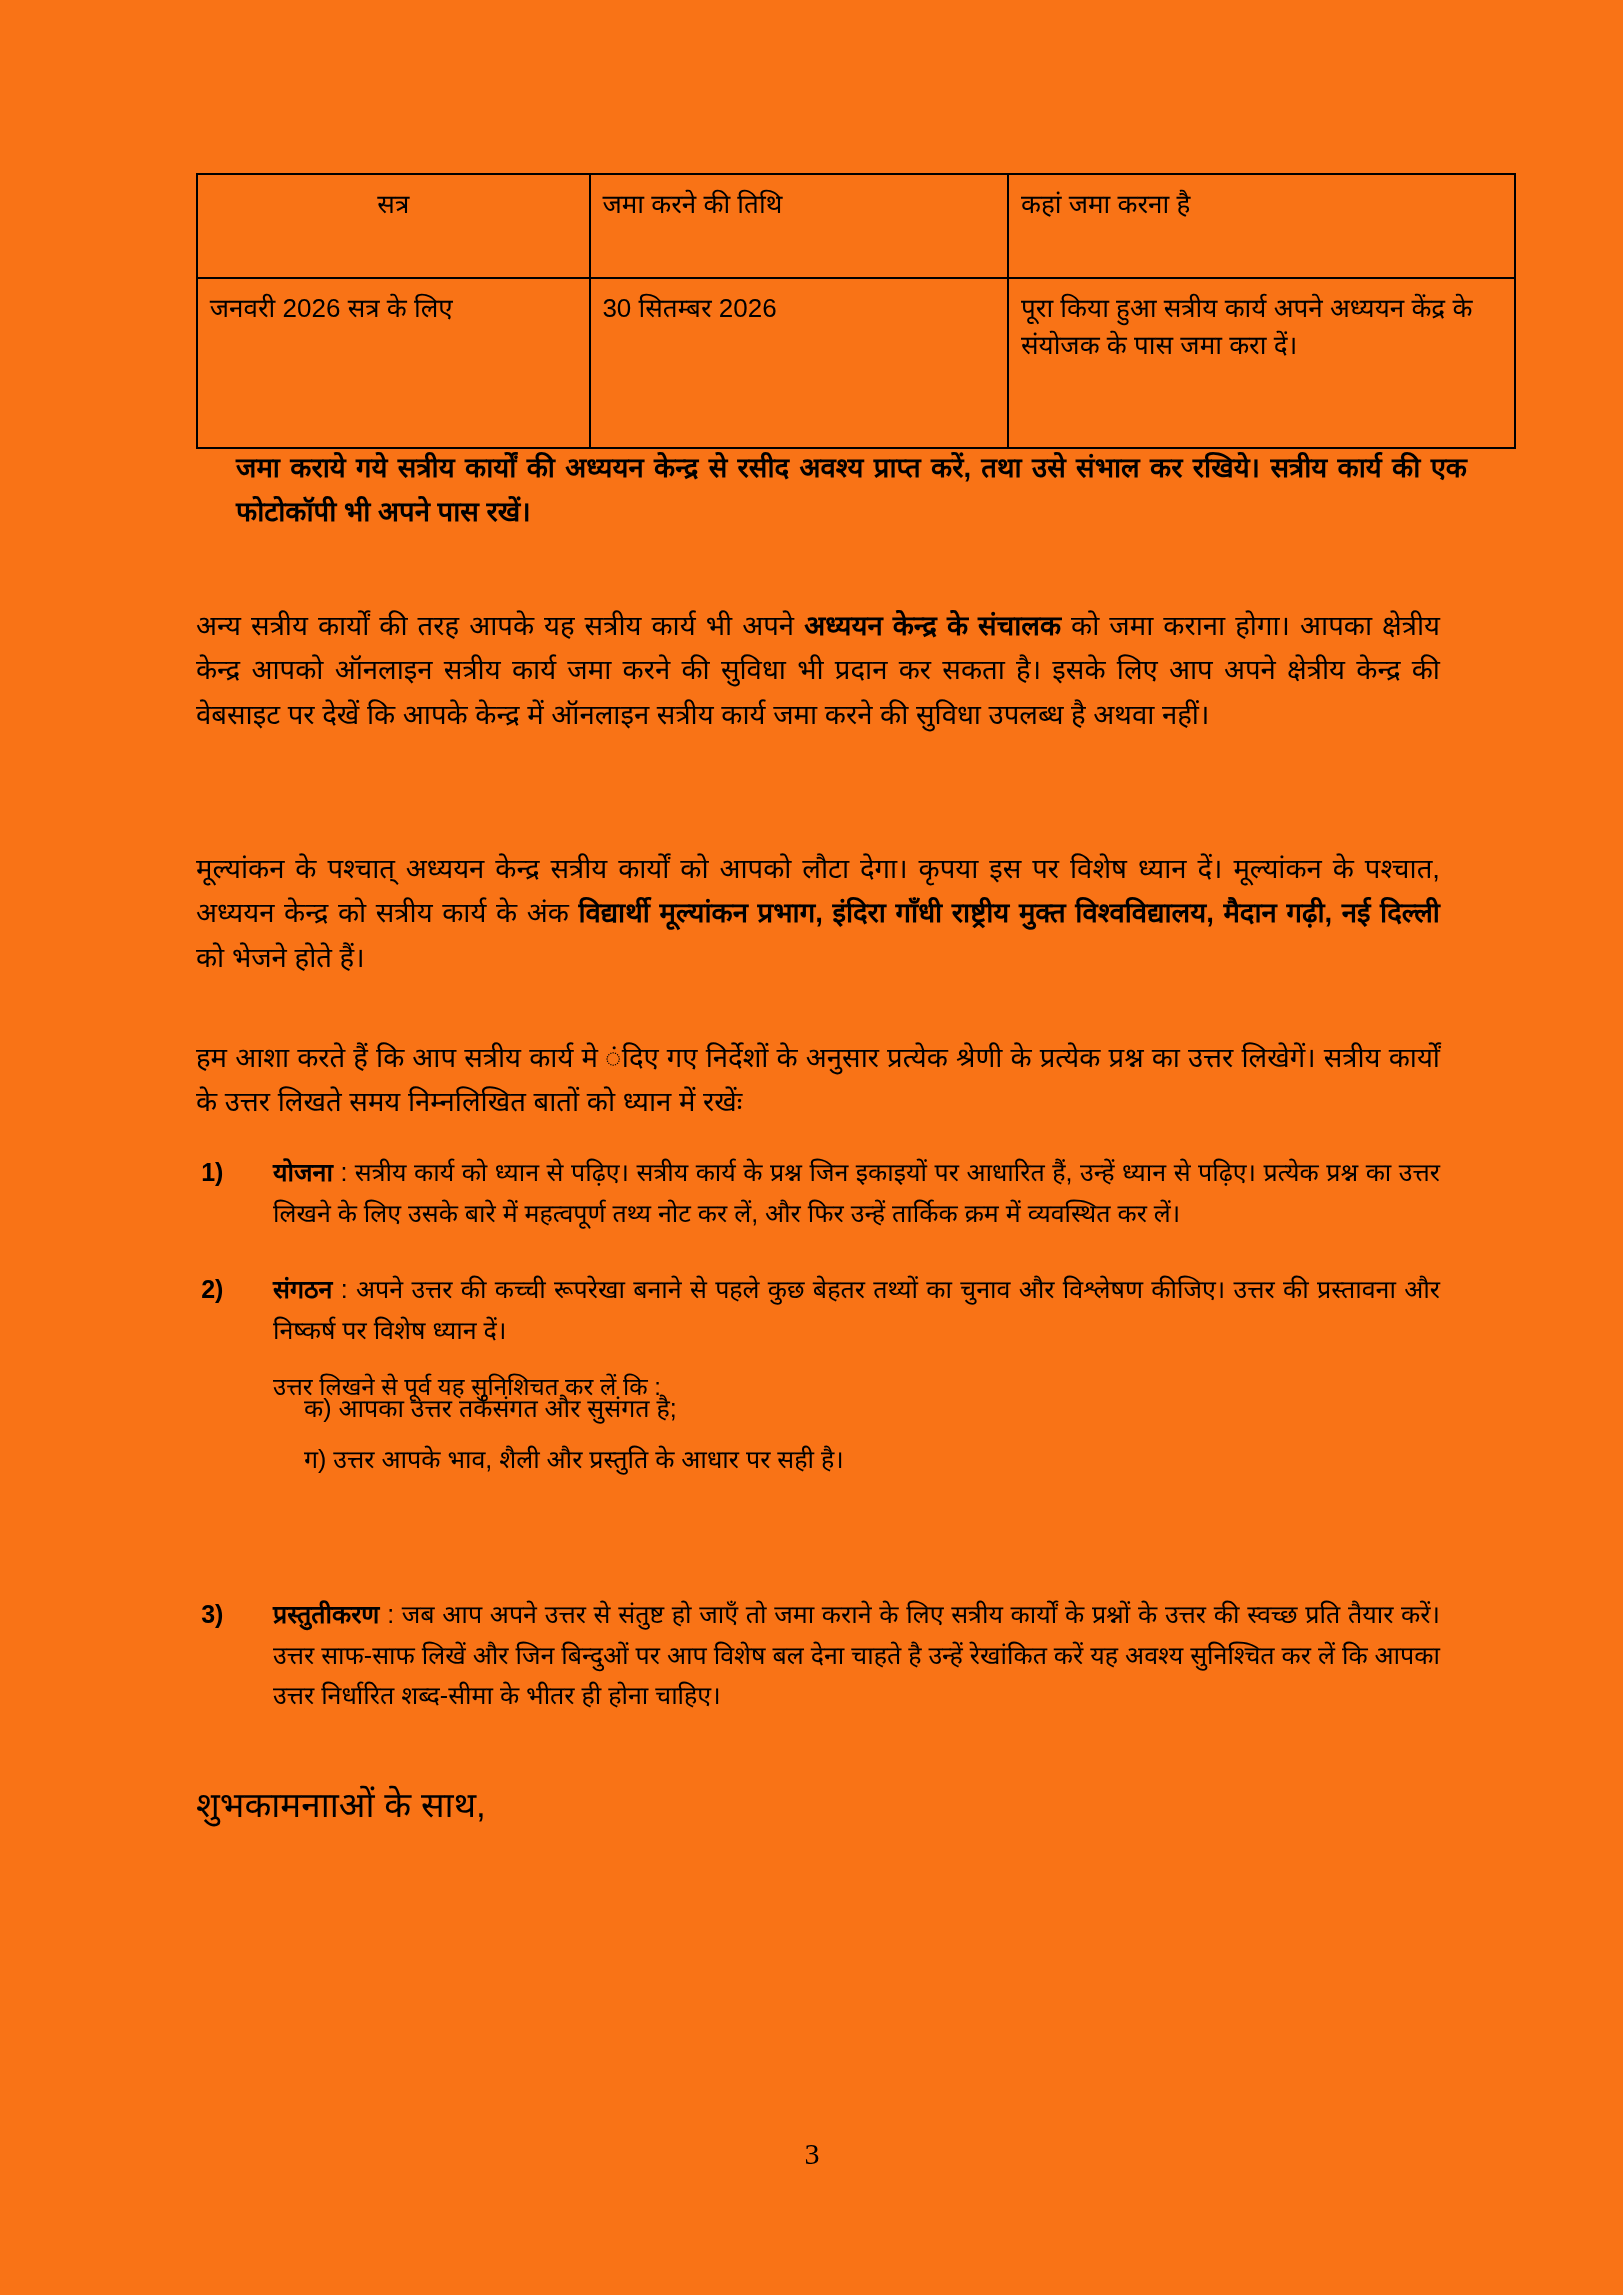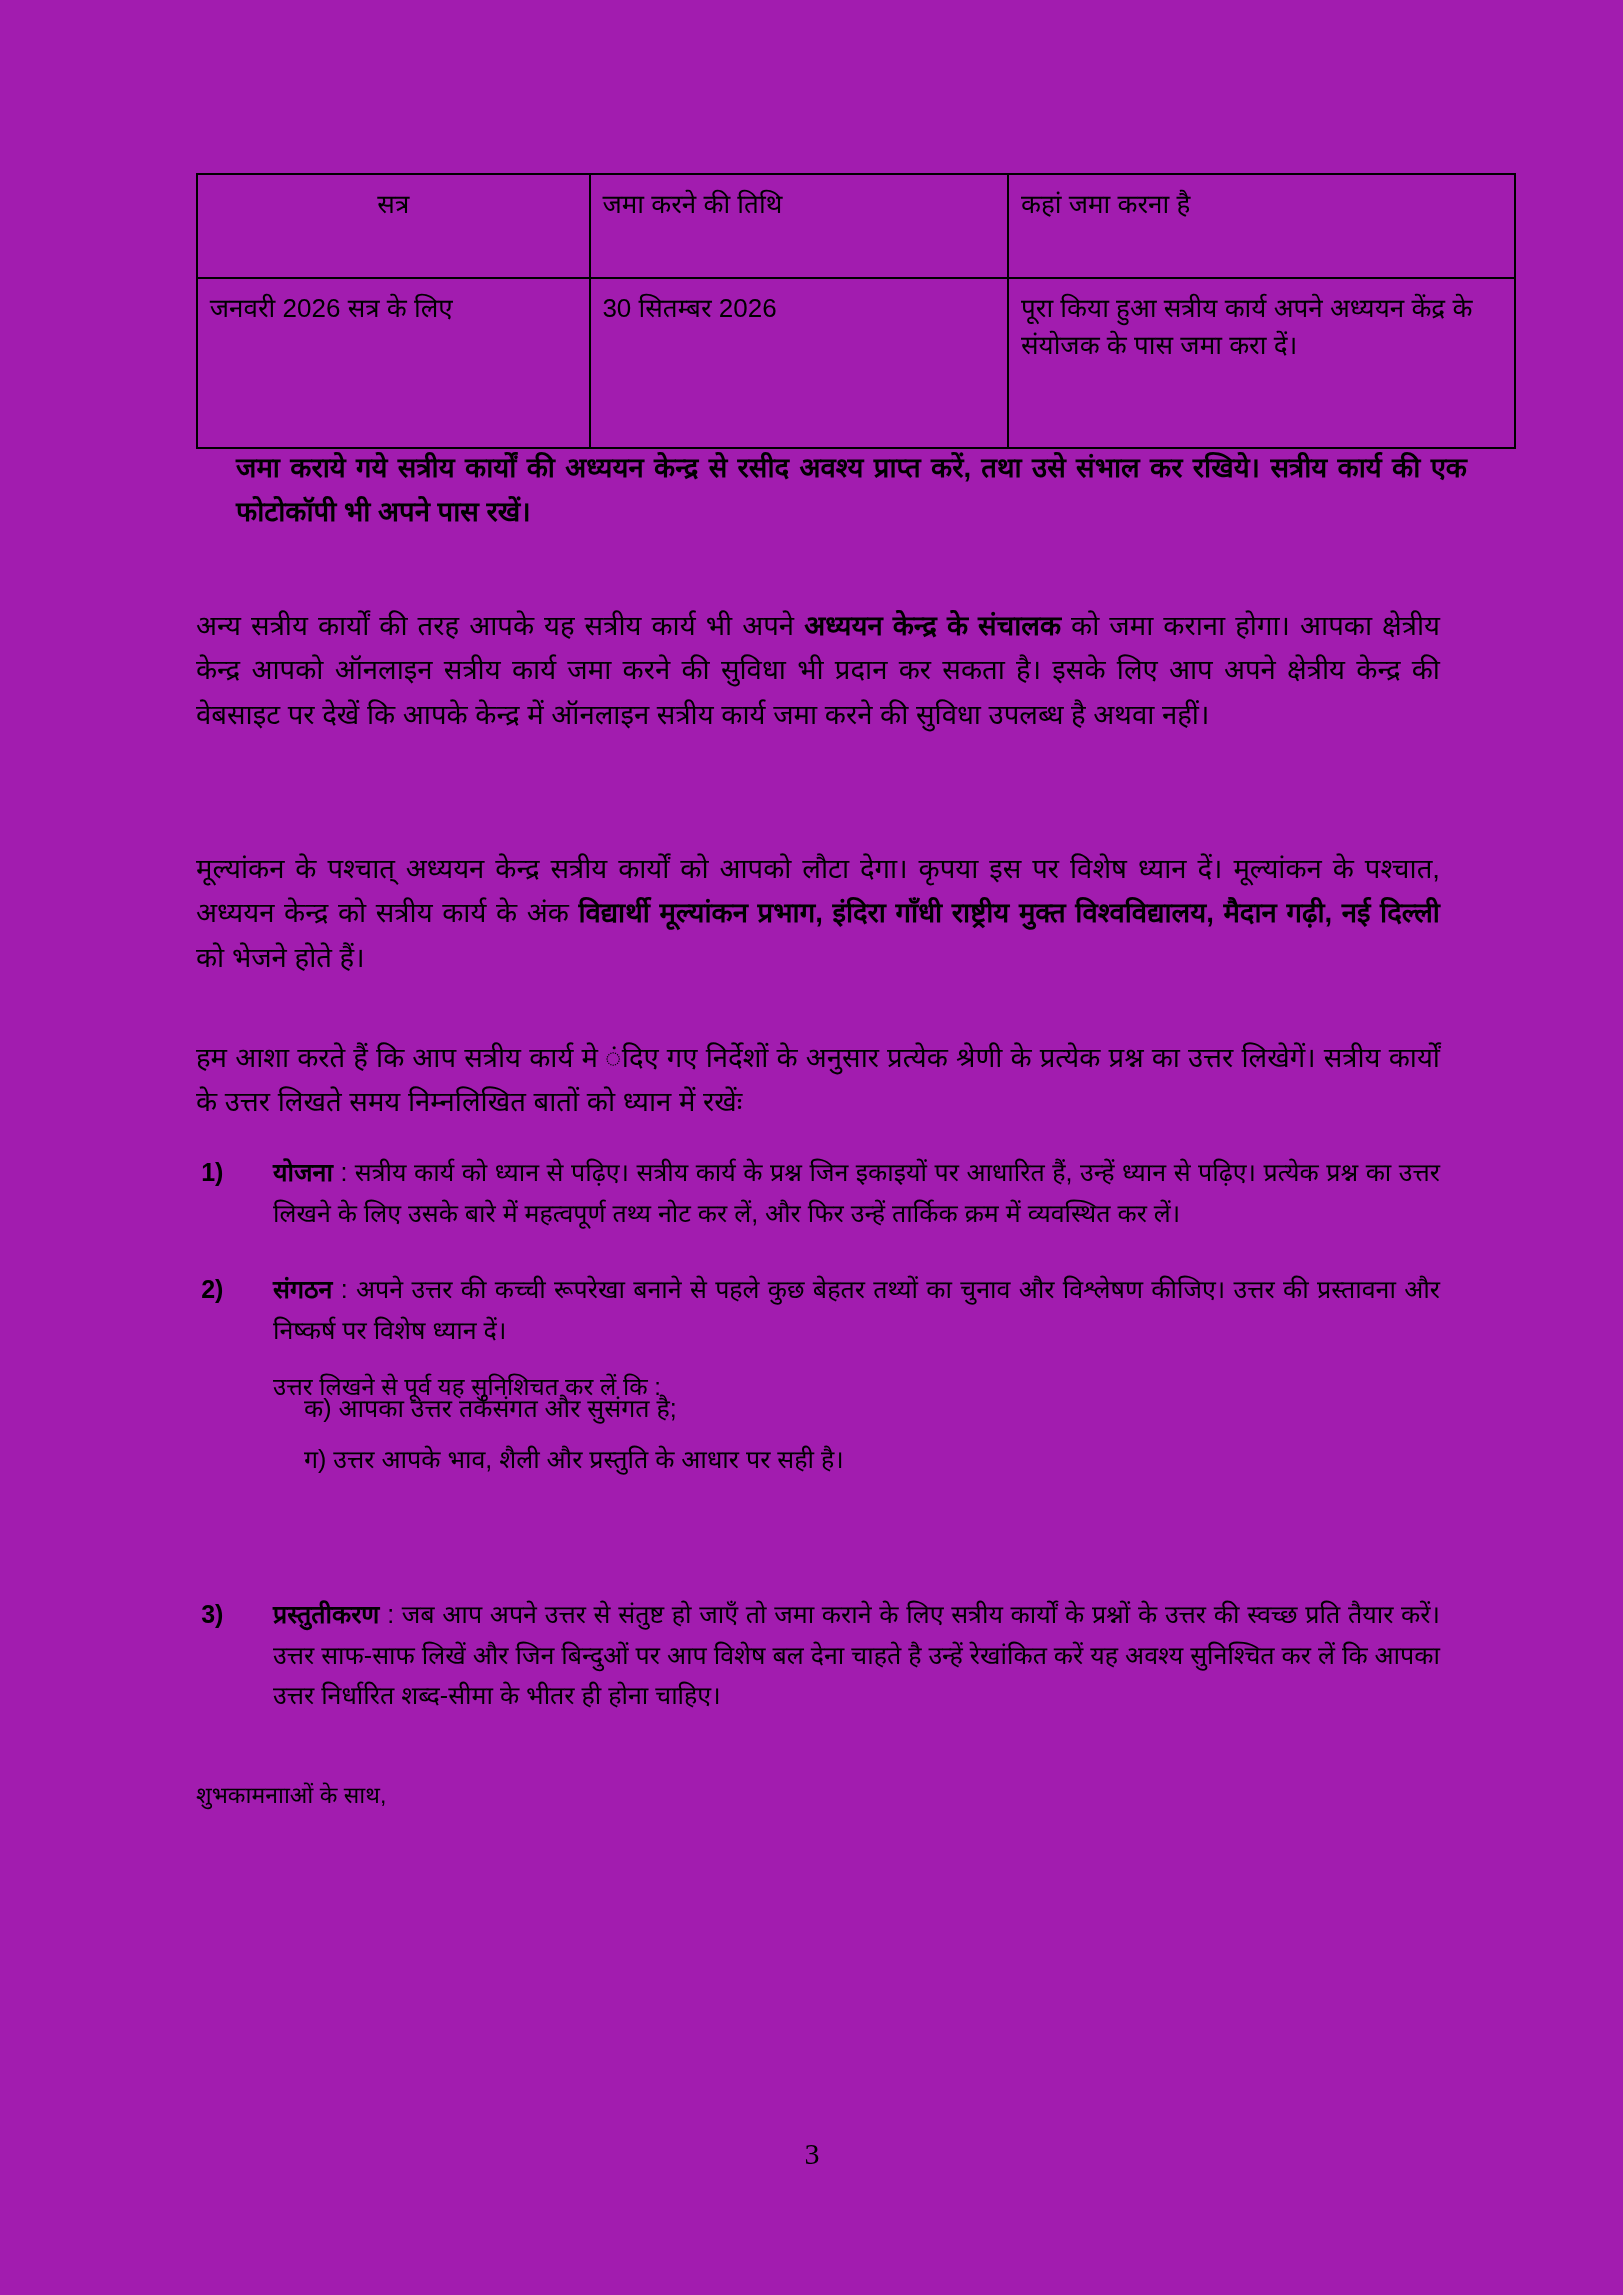--- a/index.html
+++ b/index.html
@@ -9,21 +9,21 @@
     background: #ffffff;
   }
   body {
     font-family: "Liberation Sans", "DejaVu Sans", sans-serif;
     color: #000000;
   }
   .page {
     position: relative;
     width: 1624px;
     height: 2295px;
-    background: #a21caf;
+    background: #f97316;
     box-sizing: border-box;
     padding: 8px;
     overflow: hidden;
   }
   .content {
     position: absolute;
     left: 196px;
     top: 0;
     width: 1244px;
   }
@@ -118,21 +118,21 @@
     line-height: 1.62;
   }
   .sub-list .sub-row { margin-bottom: 10.5px; }
 
   
   .closing {
     position: absolute;
     left: 0;
     top: 1777px;
     width: 785px;
-    font-size: 23px;
+    font-size: 35px;
     line-height: 1.62;
   }
   .closing .line { margin-bottom: 14.4px; }
 
   
   .page-number {
     position: absolute;
     left: 0;
     top: 2137px;
     width: 1624px;

